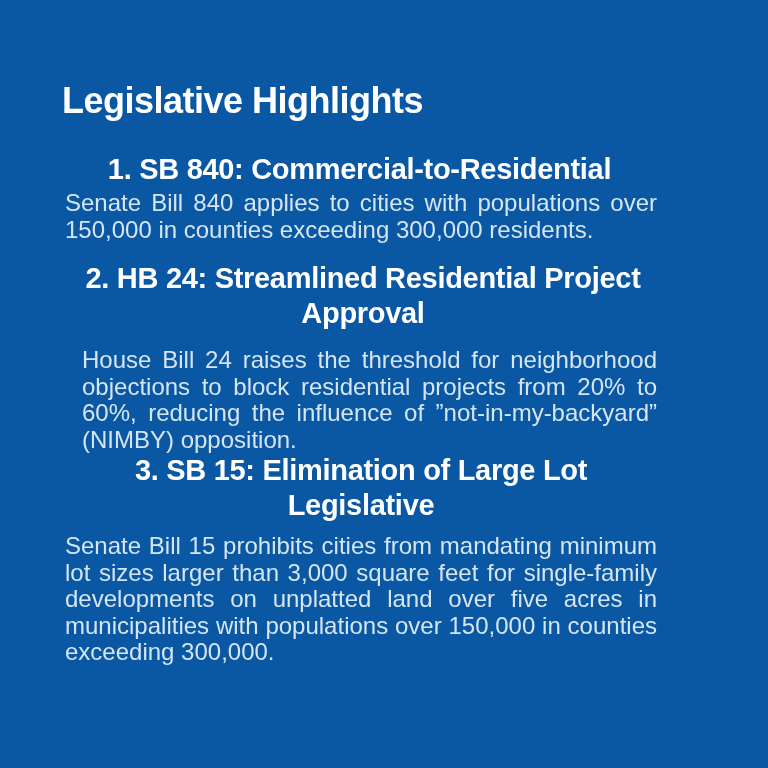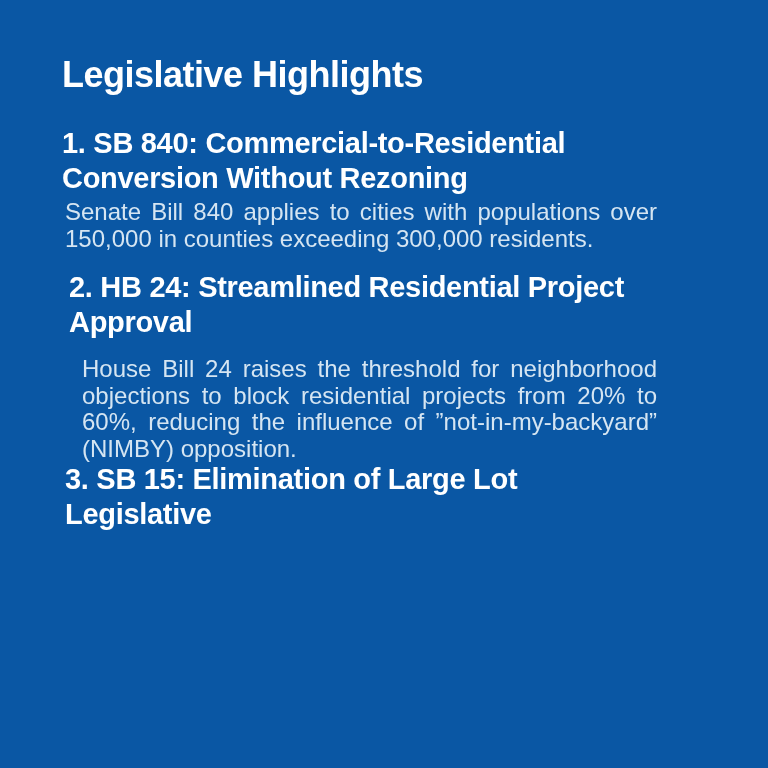--- a/index.html
+++ b/index.html
@@ -10,37 +10,38 @@
     width: 768px;
     height: 768px;
     background: #0A57A4;
     overflow: hidden;
     font-family: "Liberation Sans", sans-serif;
   }
   .slide {
     box-sizing: border-box;
     width: 717px;
     height: 768px;
-    padding: 52px 60px 0 62px;
+    padding: 78px 60px 0 62px;
   }
   .title {
     color: #FFFFFF;
     font-size: 36px;
     line-height: 46px;
     font-weight: bold;
     letter-spacing: -0.5px;
   }
   .section-heading {
     color: #FFFFFF;
     font-weight: bold;
     letter-spacing: -0.3px;
   }
   .heading-line {
     font-size: 29px;
     line-height: 35px;
+    text-align: center;
   }
   .section-body {
     color: #D5E5F2;
     font-size: 24px;
     line-height: 26.5px;
     text-align: justify;
     margin: 0 0 0 3px;
   }
   
   .section-1 .section-heading { margin-top: 28px; margin-left: 0; }
@@ -53,33 +54,33 @@
 </head>
 <body>
 
 <div class="slide">
 
   <div class="title">Legislative Highlights</div>
 
   <div class="section section-1">
     <div class="section-heading">
       <div class="heading-line">1. SB 840: Commercial-to-Residential</div>
-      <div class="heading-line">Conversion Without Rezoning</div>
     </div>
     <p class="section-body">Senate Bill 840 applies to cities with populations over 150,000 in counties exceeding 300,000 residents.</p>
   </div>
 
   <div class="section section-2">
     <div class="section-heading">
       <div class="heading-line">2. HB 24: Streamlined Residential Project</div>
       <div class="heading-line">Approval</div>
     </div>
     <p class="section-body">House Bill 24 raises the threshold for neighborhood objections to block residential projects from 20% to 60%, reducing the influence of ”not-in-my-backyard” (NIMBY) opposition.</p>
   </div>
 
   <div class="section section-3">
     <div class="section-heading">
       <div class="heading-line">3. SB 15: Elimination of Large Lot</div>
       <div class="heading-line">Legislative</div>
     </div>
+    <p class="section-body">Senate Bill 15 prohibits cities from mandating minimum lot sizes larger than 3,000 square feet for single-family developments on unplatted land over five acres in municipalities with populations over 150,000 in counties exceeding 300,000.</p>
   </div>
 
 </div>
 
 </body></html>

